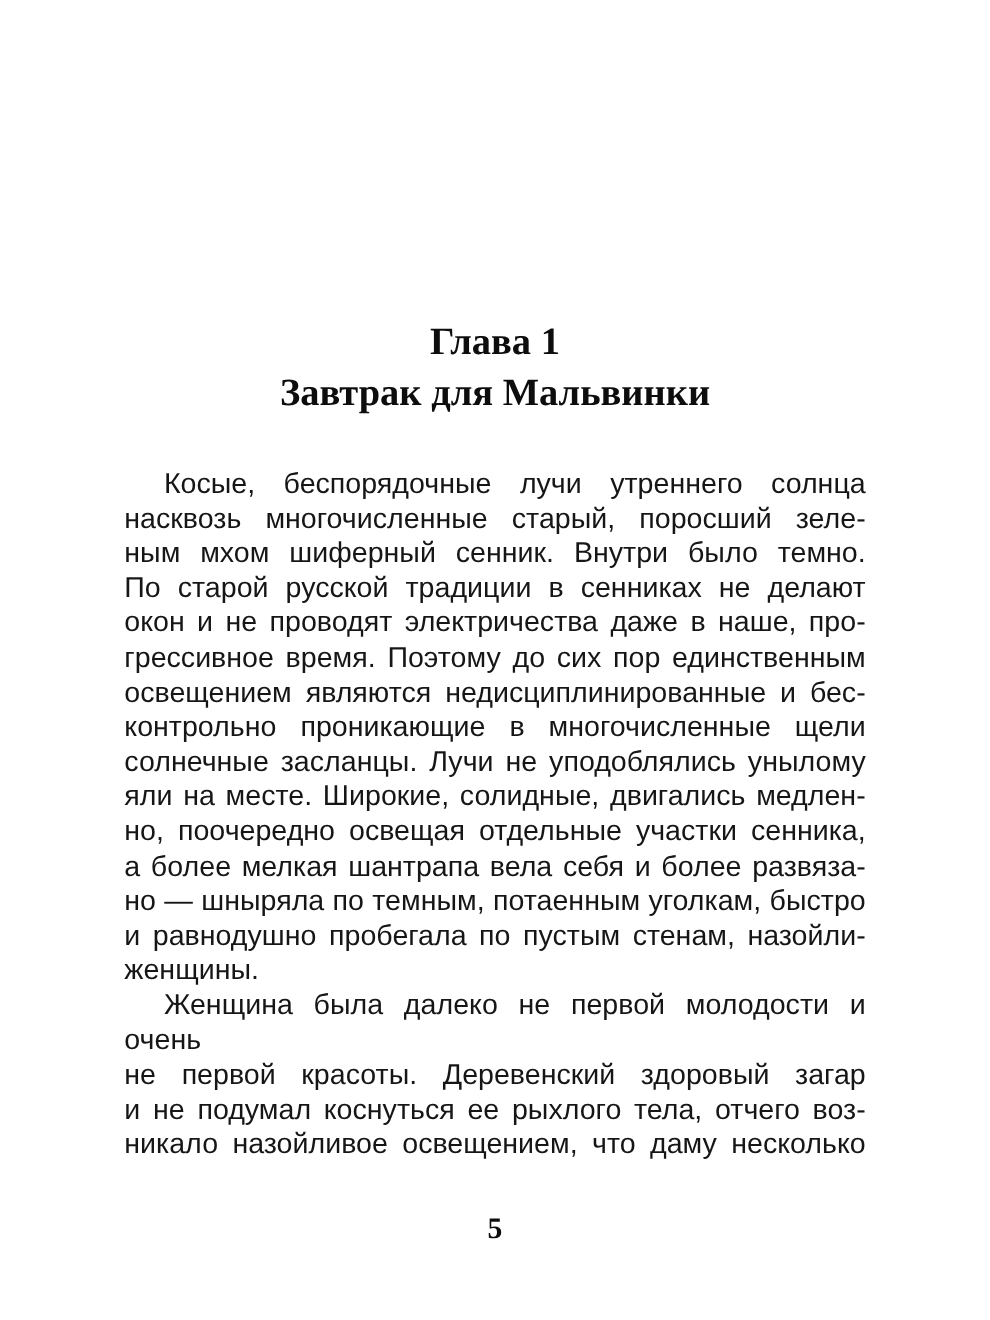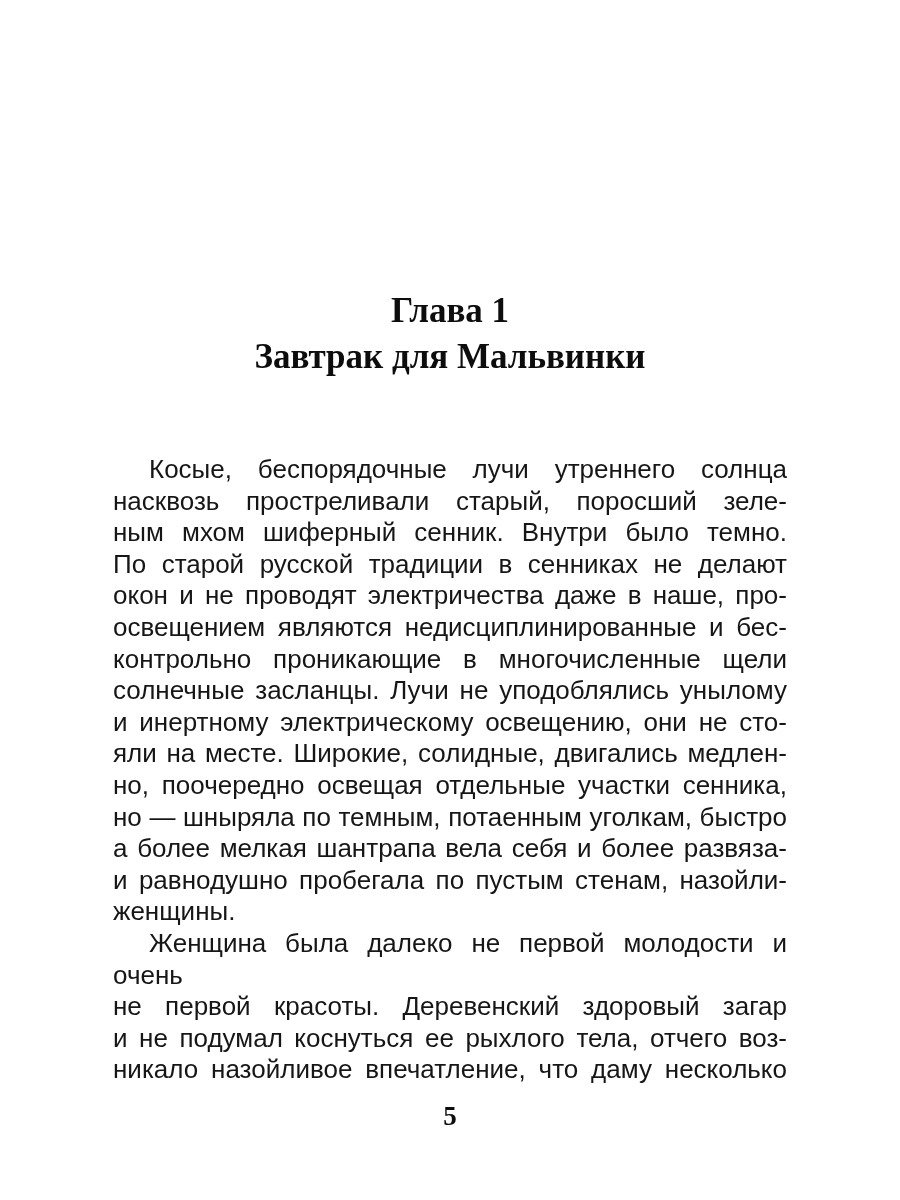--- a/index.html
+++ b/index.html
@@ -24,21 +24,21 @@
   }
   .chapter-title {
     font-size: 35px;
     line-height: 46px;
   }
   .chapter-subtitle {
     font-size: 35px;
     line-height: 46px;
   }
   .body-text {
-    margin: 74px 113px 0 113px;
+    margin: 44px 113px 0 113px;
     font-family: "Liberation Sans", "DejaVu Sans", sans-serif;
     font-size: 26px;
     line-height: 31.6px;
     color: #161616;
   }
   .line {
     text-align: justify;
     text-align-last: justify;
     white-space: normal;
   }
@@ -66,36 +66,36 @@
 
 <div class="page">
 
   <div class="heading">
     <div class="chapter-title">Глава 1</div>
     <div class="chapter-subtitle">Завтрак для Мальвинки</div>
   </div>
 
   <div class="body-text">
     <div class="line indent">Косые, беспорядочные лучи утреннего солнца</div>
-    <div class="line">насквозь простреливали старый, поросший зеле-</div>
+    <div class="line">насквозь многочисленные старый, поросший зеле-</div>
     <div class="line">ным мхом шиферный сенник. Внутри было темно.</div>
     <div class="line">По старой русской традиции в сенниках не делают</div>
     <div class="line">окон и не проводят электричества даже в наше, про-</div>
+    <div class="line">грессивное время. Поэтому до сих пор единственным</div>
     <div class="line">освещением являются недисциплинированные и бес-</div>
     <div class="line">контрольно проникающие в многочисленные щели</div>
     <div class="line">солнечные засланцы. Лучи не уподоблялись унылому</div>
-    <div class="line">и инертному электрическому освещению, они не сто-</div>
     <div class="line">яли на месте. Широкие, солидные, двигались медлен-</div>
     <div class="line">но, поочередно освещая отдельные участки сенника,</div>
+    <div class="line">а более мелкая шантрапа вела себя и более развяза-</div>
     <div class="line">но — шныряла по темным, потаенным уголкам, быстро</div>
-    <div class="line">а более мелкая шантрапа вела себя и более развяза-</div>
     <div class="line">и равнодушно пробегала по пустым стенам, назойли-</div>
     <div class="line nojust">женщины.</div>
 
     <div class="line indent">Женщина была далеко не первой молодости и очень</div>
     <div class="line">не первой красоты. Деревенский здоровый загар</div>
     <div class="line">и не подумал коснуться ее рыхлого тела, отчего воз-</div>
-    <div class="line">никало назойливое впечатление, что даму несколько</div>
+    <div class="line">никало назойливое освещением, что даму несколько</div>
   </div>
 
   <div class="folio">5</div>
 
 </div>
 
 </body></html>

